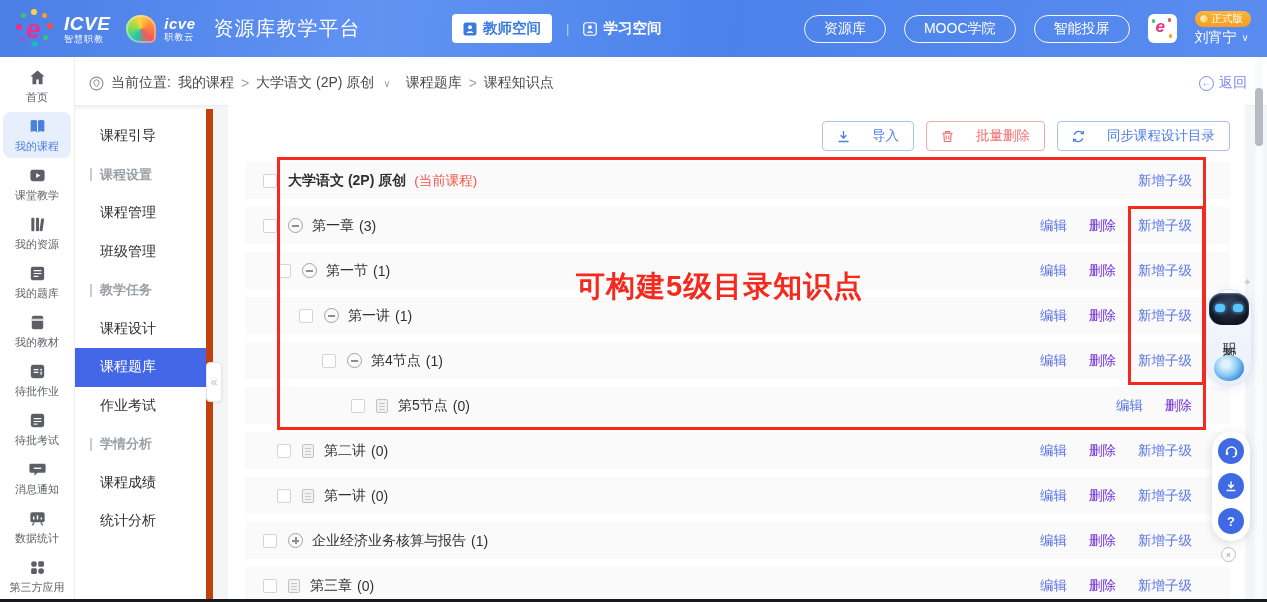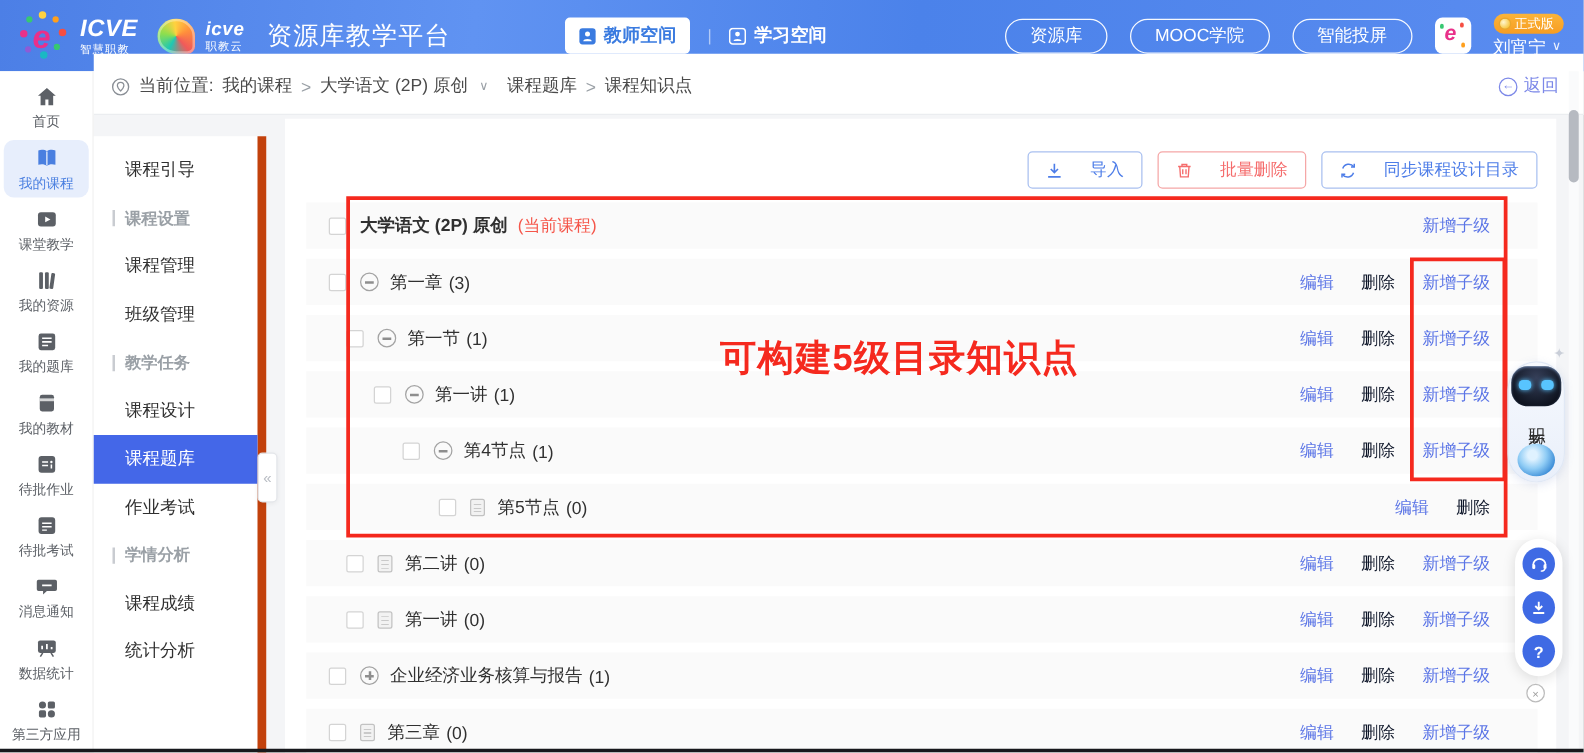--- a/index.html
+++ b/index.html
@@ -47,21 +47,21 @@
   
   .rail { position:absolute; left:0; top:57px; width:75px; height:545px; background:#fff;
           border-right:1px solid #f0f0f0; display:flex; flex-direction:column; padding-top:6px; }
   .rail-item { height:46px; margin:0 3px 3px; border-radius:8px; display:flex; flex-direction:column;
                align-items:center; justify-content:center; gap:3px; color:#5c6066; cursor:pointer; }
   .rail-item svg { width:19px; height:19px; }
   .rail-item .rl { font-size:11px; white-space:nowrap; }
   .rail-item.active { background:#e7eefc; color:#4a7fe0; }
 
   
-  .crumbbar { position:absolute; left:75px; top:43px; right:0; height:49px; background:#fff;
+  .crumbbar { position:absolute; left:75px; top:57px; right:0; height:49px; background:#fff;
               border-bottom:1px solid #ebedf0; display:flex; align-items:center; padding:4px 20px 0 14px;
               font-size:14px; color:#4a4a4a; gap:7px; }
   .crumbbar .pin { color:#8a8f96; display:flex; }
   .crumb-caret { color:#9aa0a6; font-size:10px; margin:0 2px; cursor:pointer; }
   .crumb-sep { color:#9aa0a6; }
   .back { margin-left:auto; color:#7c88e8; display:flex; align-items:center; gap:5px; cursor:pointer; font-size:14px; }
   .back .circ { width:15px; height:15px; border:1px solid #7c88e8; border-radius:50%; display:flex;
                 align-items:center; justify-content:center; font-size:10px; line-height:1; }
 
   
@@ -100,21 +100,21 @@
          margin-right:10px; flex:none; position:relative; }
   .doc::before { content:""; position:absolute; left:2px; right:2px; top:3px; height:7px;
                  background:repeating-linear-gradient(180deg,#c9c9c9 0 1px,transparent 1px 3px); }
   .tlabel { white-space:nowrap; }
   .tlabel.bold { font-weight:bold; }
   .tcount { margin-left:5px; }
   .ttag { color:#f5564a; margin-left:8px; font-size:13.5px; }
   .sp { flex:1; }
   .lnk { font-size:13.5px; margin-left:22px; cursor:pointer; white-space:nowrap; }
   .lnk.edit, .lnk.add { color:#5a74e6; }
-  .lnk.del { color:#0f172a; }
+  .lnk.del { color:#6d28d9; }
 
   
   .ov { position:absolute; pointer-events:none; z-index:8; }
   .big-rect { left:277px; top:157px; width:929px; height:273px; border:3px solid #f5291e; }
   .small-rect { left:1128px; top:206px; width:77px; height:179px; border:3px solid #f5291e; }
   .red-note { left:576px; top:267px; color:#f5291e; font-size:29px; font-weight:600; letter-spacing:1px; }
 
   
   .assistant { position:absolute; left:1204px; top:276px; width:50px; z-index:9;
                display:flex; flex-direction:column; align-items:center; }

